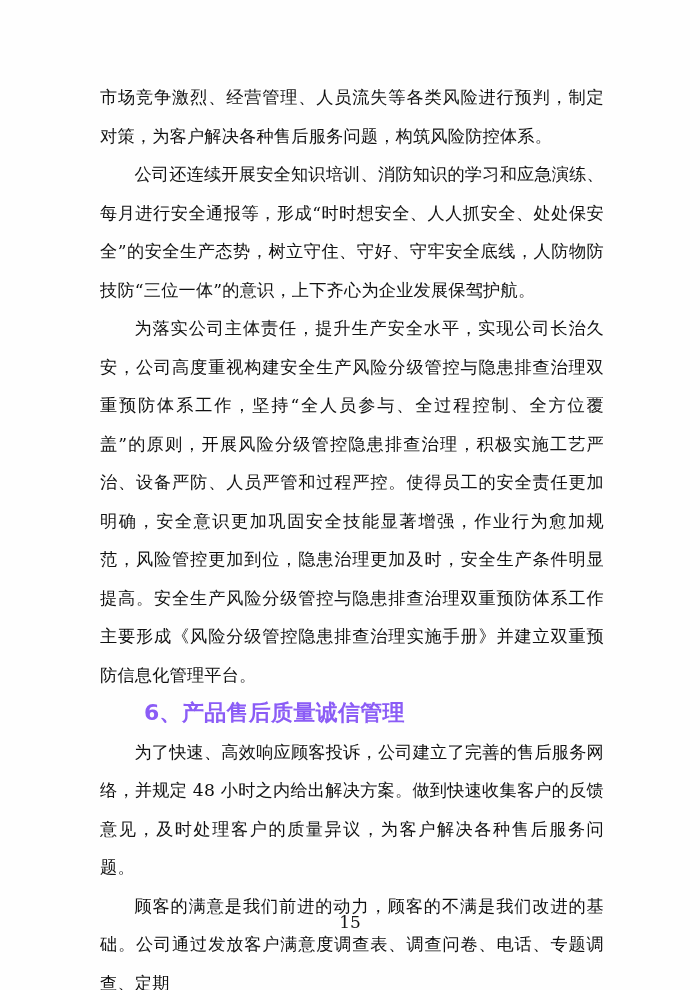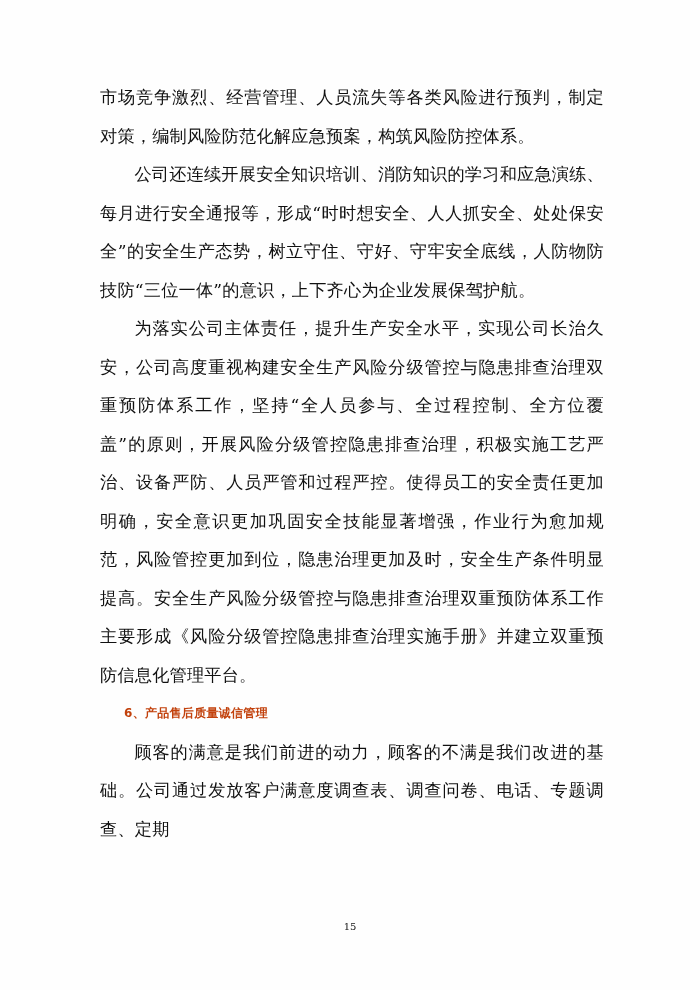--- a/index.html
+++ b/index.html
@@ -32,54 +32,55 @@
   }
   p.para {
     margin: 0;
     text-indent: 2em;
   }
   p.para.noindent {
     text-indent: 0;
   }
   h2.section-heading {
     margin: 0;
-    font-size: 12px;
+    font-size: 22px;
     line-height: 38.5px;
     font-weight: bold;
     font-family: "DejaVu Sans", "Liberation Sans", sans-serif;
     text-indent: 2em;
     letter-spacing: 0.3px;
-    color: #c2410c;
+    color: #8b5cf6;
   }
   .page-number {
     position: absolute;
     left: 0;
     right: 0;
     bottom: 58px;
     text-align: center;
-    font-size: 10px;
+    font-size: 17px;
     font-family: "DejaVu Serif", "Liberation Serif", serif;
     color: #151515;
   }
 </style>
 </head>
 <body>
 
 <div class="page">
 
   <div class="body-text">
 
-    <p class="para noindent">市场竞争激烈、经营管理、人员流失等各类风险进行预判，制定对策，编制风险防范化解应急预案，构筑风险防控体系。</p>
+    <p class="para noindent">市场竞争激烈、经营管理、人员流失等各类风险进行预判，制定对策，为客户解决各种售后服务问题，构筑风险防控体系。</p>
 
     <p class="para">公司还连续开展安全知识培训、消防知识的学习和应急演练、每月进行安全通报等，形成“时时想安全、人人抓安全、处处保安全”的安全生产态势，树立守住、守好、守牢安全底线，人防物防技防“三位一体”的意识，上下齐心为企业发展保驾护航。</p>
 
     <p class="para">为落实公司主体责任，提升生产安全水平，实现公司长治久安，公司高度重视构建安全生产风险分级管控与隐患排查治理双重预防体系工作，坚持“全人员参与、全过程控制、全方位覆盖”的原则，开展风险分级管控隐患排查治理，积极实施工艺严治、设备严防、人员严管和过程严控。使得员工的安全责任更加明确，安全意识更加巩固安全技能显著增强，作业行为愈加规范，风险管控更加到位，隐患治理更加及时，安全生产条件明显提高。安全生产风险分级管控与隐患排查治理双重预防体系工作主要形成《风险分级管控隐患排查治理实施手册》并建立双重预防信息化管理平台。</p>
 
     <h2 class="section-heading">6、产品售后质量诚信管理</h2>
 
+    <p class="para">为了快速、高效响应顾客投诉，公司建立了完善的售后服务网络，并规定 48 小时之内给出解决方案。做到快速收集客户的反馈意见，及时处理客户的质量异议，为客户解决各种售后服务问题。</p>
 
     <p class="para">顾客的满意是我们前进的动力，顾客的不满是我们改进的基础。公司通过发放客户满意度调查表、调查问卷、电话、专题调查、定期</p>
 
   </div>
 
   <div class="page-number">15</div>
 
 </div>
 
 </body></html>

